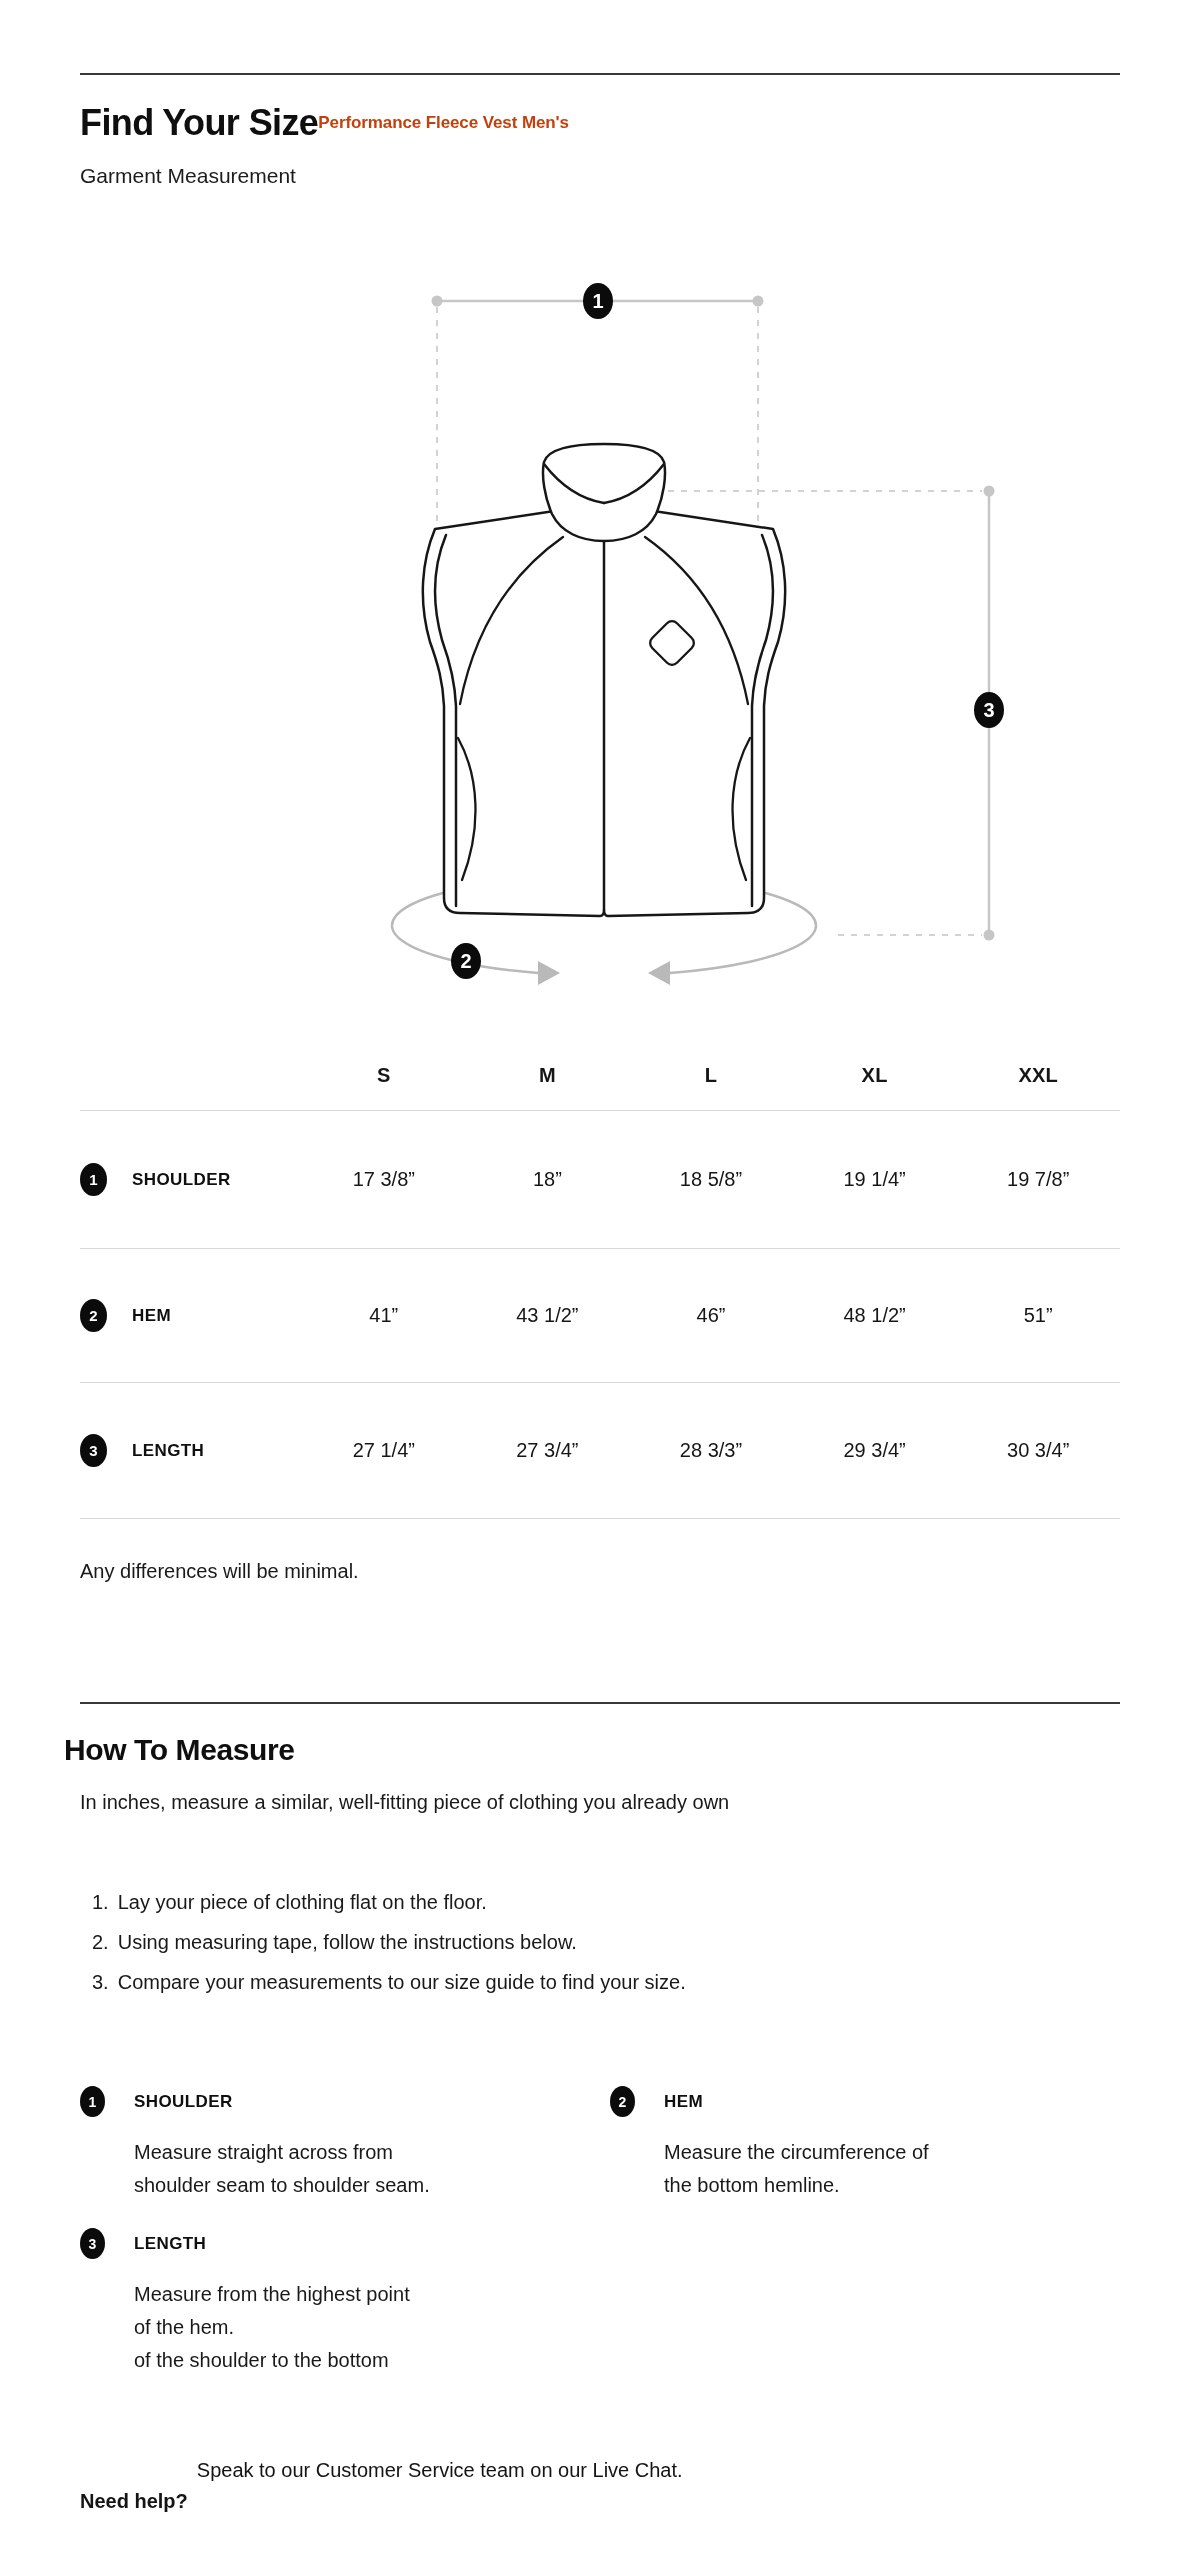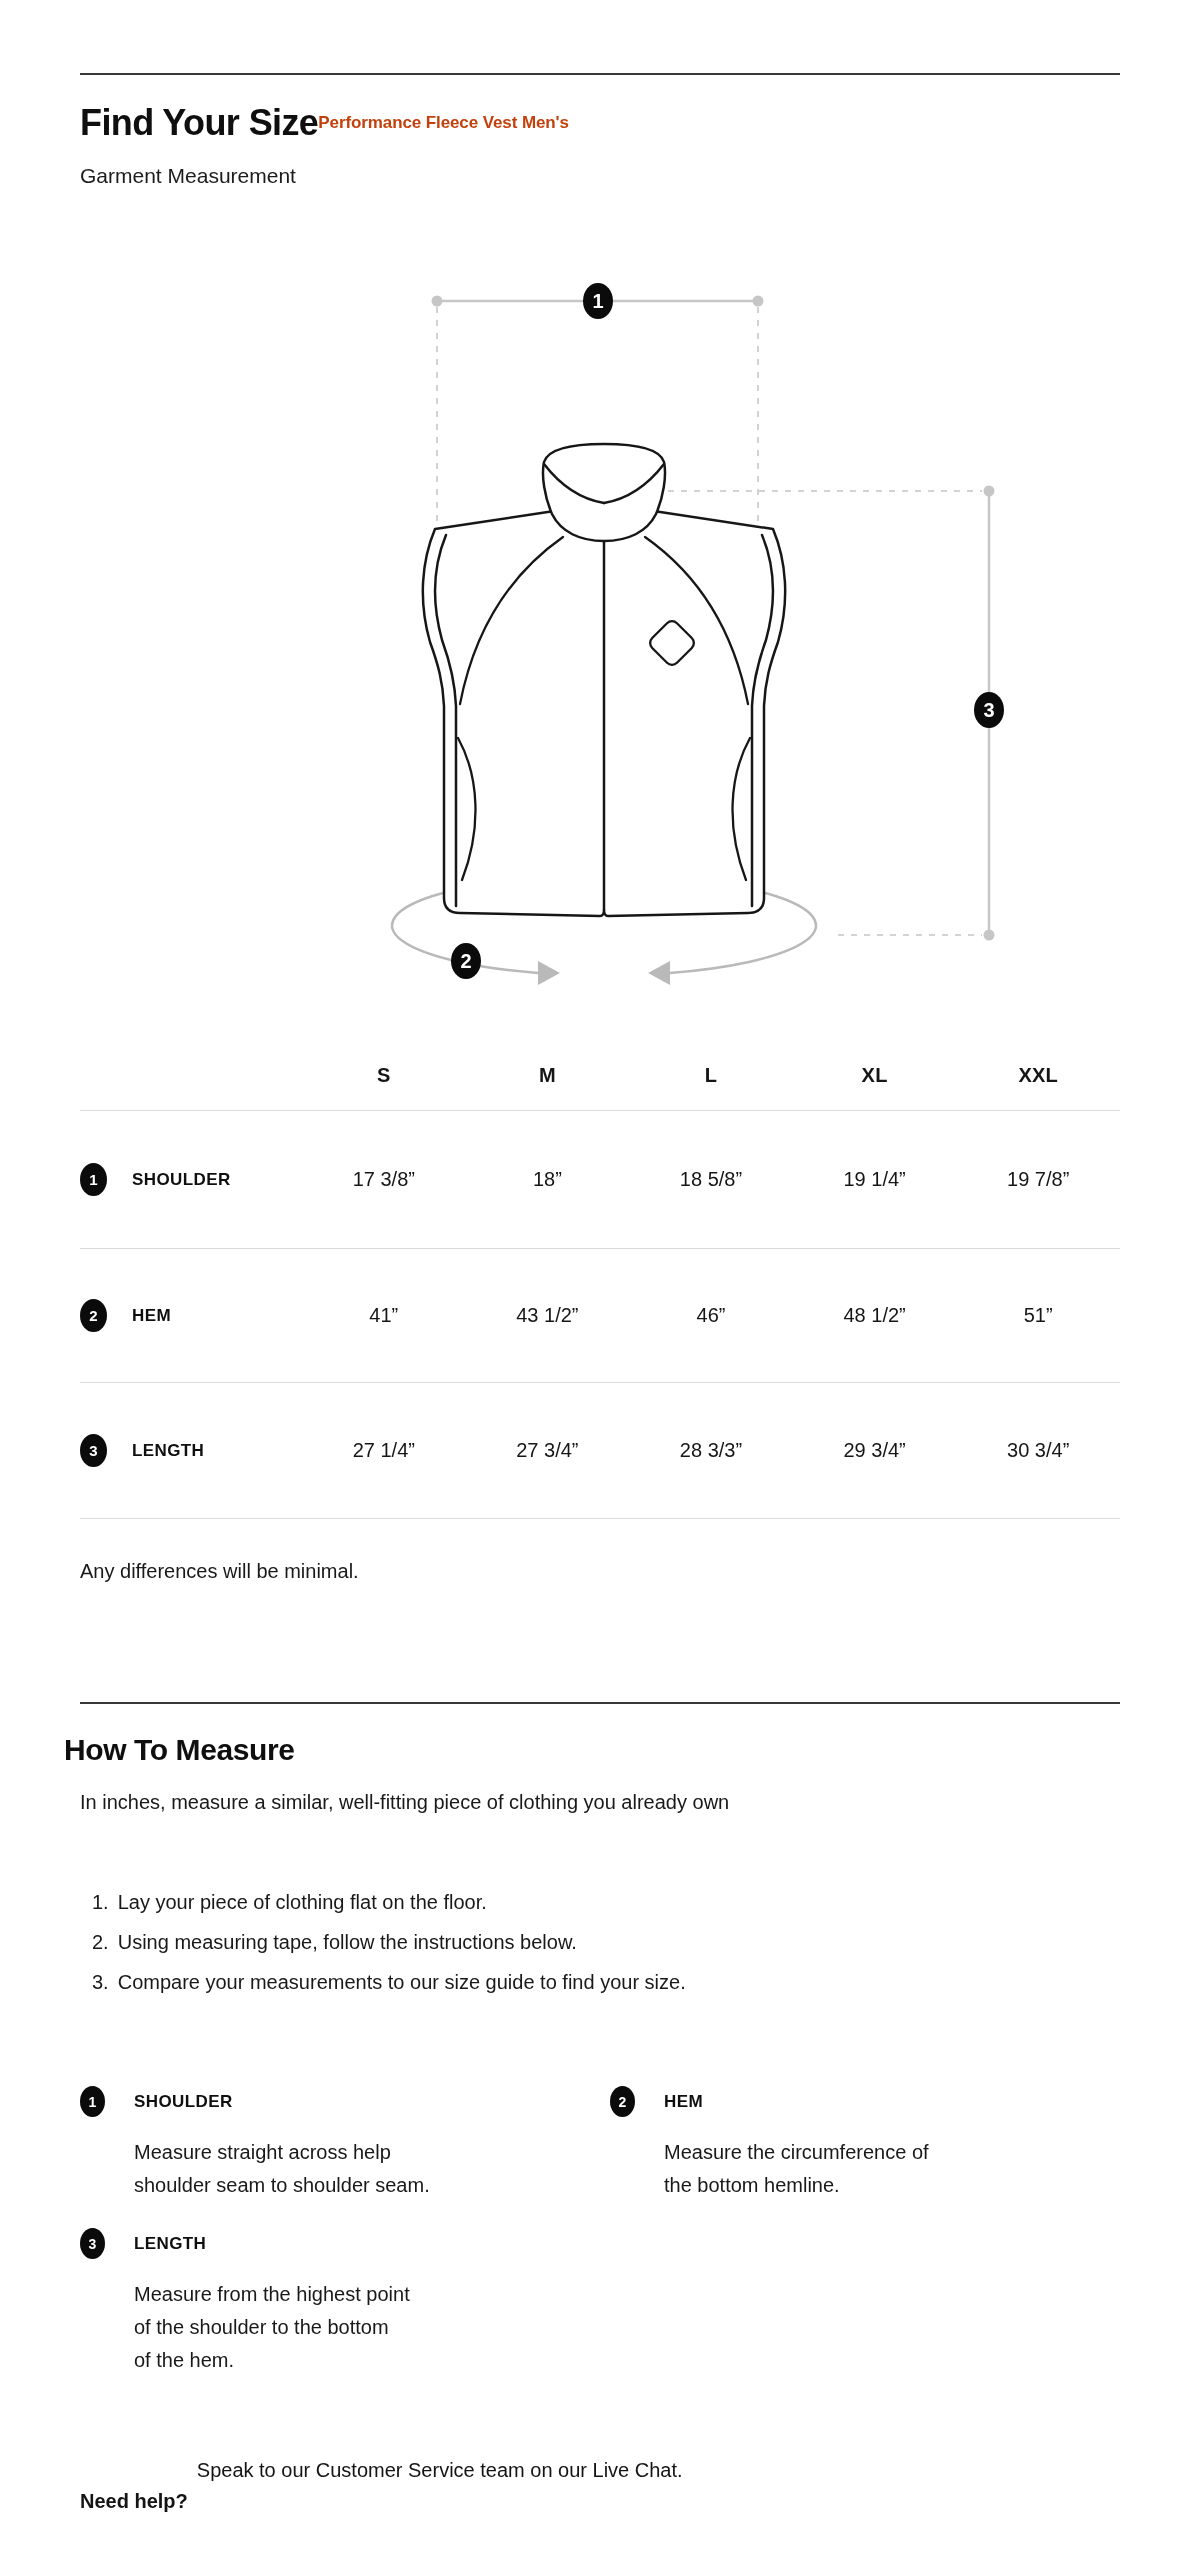--- a/index.html
+++ b/index.html
@@ -225,21 +225,21 @@
     </div>
   </div>
 
   <div id="defs">
     <div class="def">
       <div class="def-head">
         <span class="badge badge-sm">1</span>
         <span class="def-label">SHOULDER</span>
       </div>
       <div class="def-desc">
-        <div>Measure straight across help</div>
+        <div>Measure straight across from</div>
         <div>shoulder seam to shoulder seam.</div>
       </div>
     </div>
 
     <div class="def">
       <div class="def-head">
         <span class="badge badge-sm">2</span>
         <span class="def-label">HEM</span>
       </div>
       <div class="def-desc">
@@ -248,22 +248,22 @@
       </div>
     </div>
 
     <div class="def">
       <div class="def-head">
         <span class="badge badge-sm">3</span>
         <span class="def-label">LENGTH</span>
       </div>
       <div class="def-desc">
         <div>Measure from the highest point</div>
+        <div>of the hem.</div>
         <div>of the shoulder to the bottom</div>
-        <div>of the hem.</div>
       </div>
     </div>
   </div>
 
   <div id="footer-note">
     <span id="footer-bold">Need help?</span>
     <span>Speak to our Customer Service team on our Live Chat.</span>
   </div>
 
 </div>

